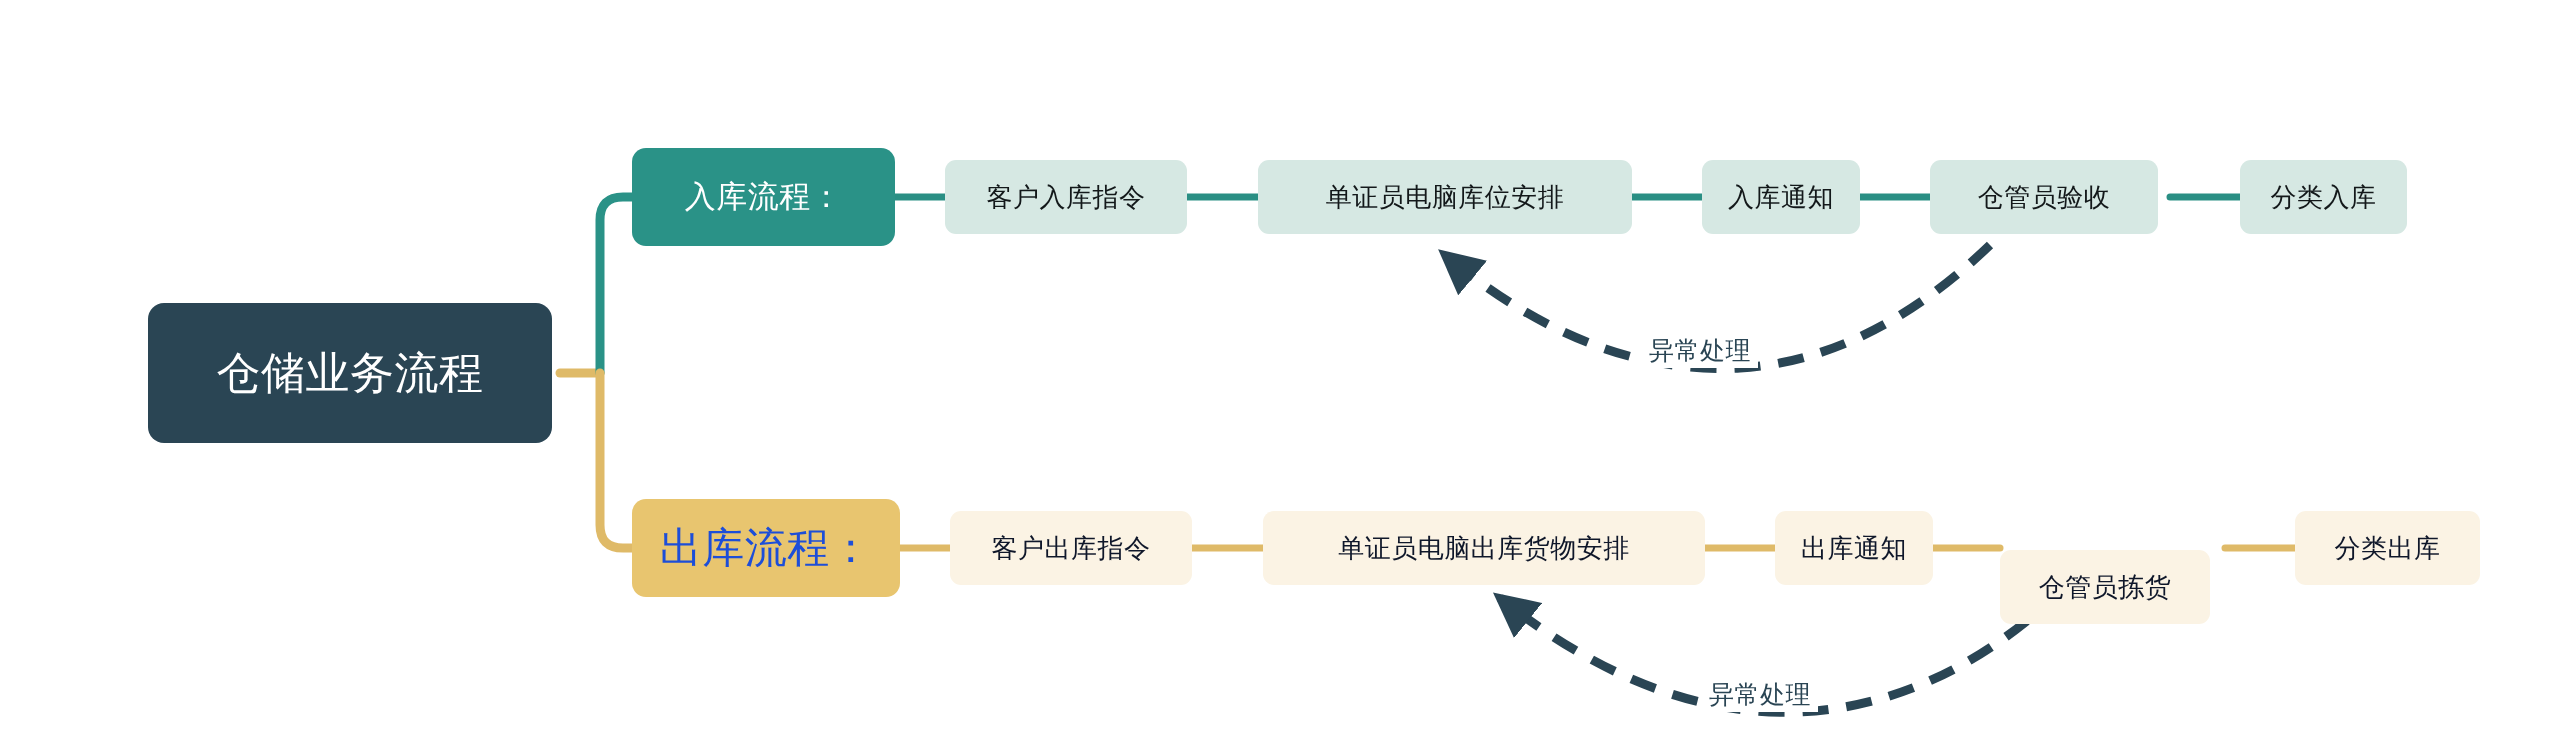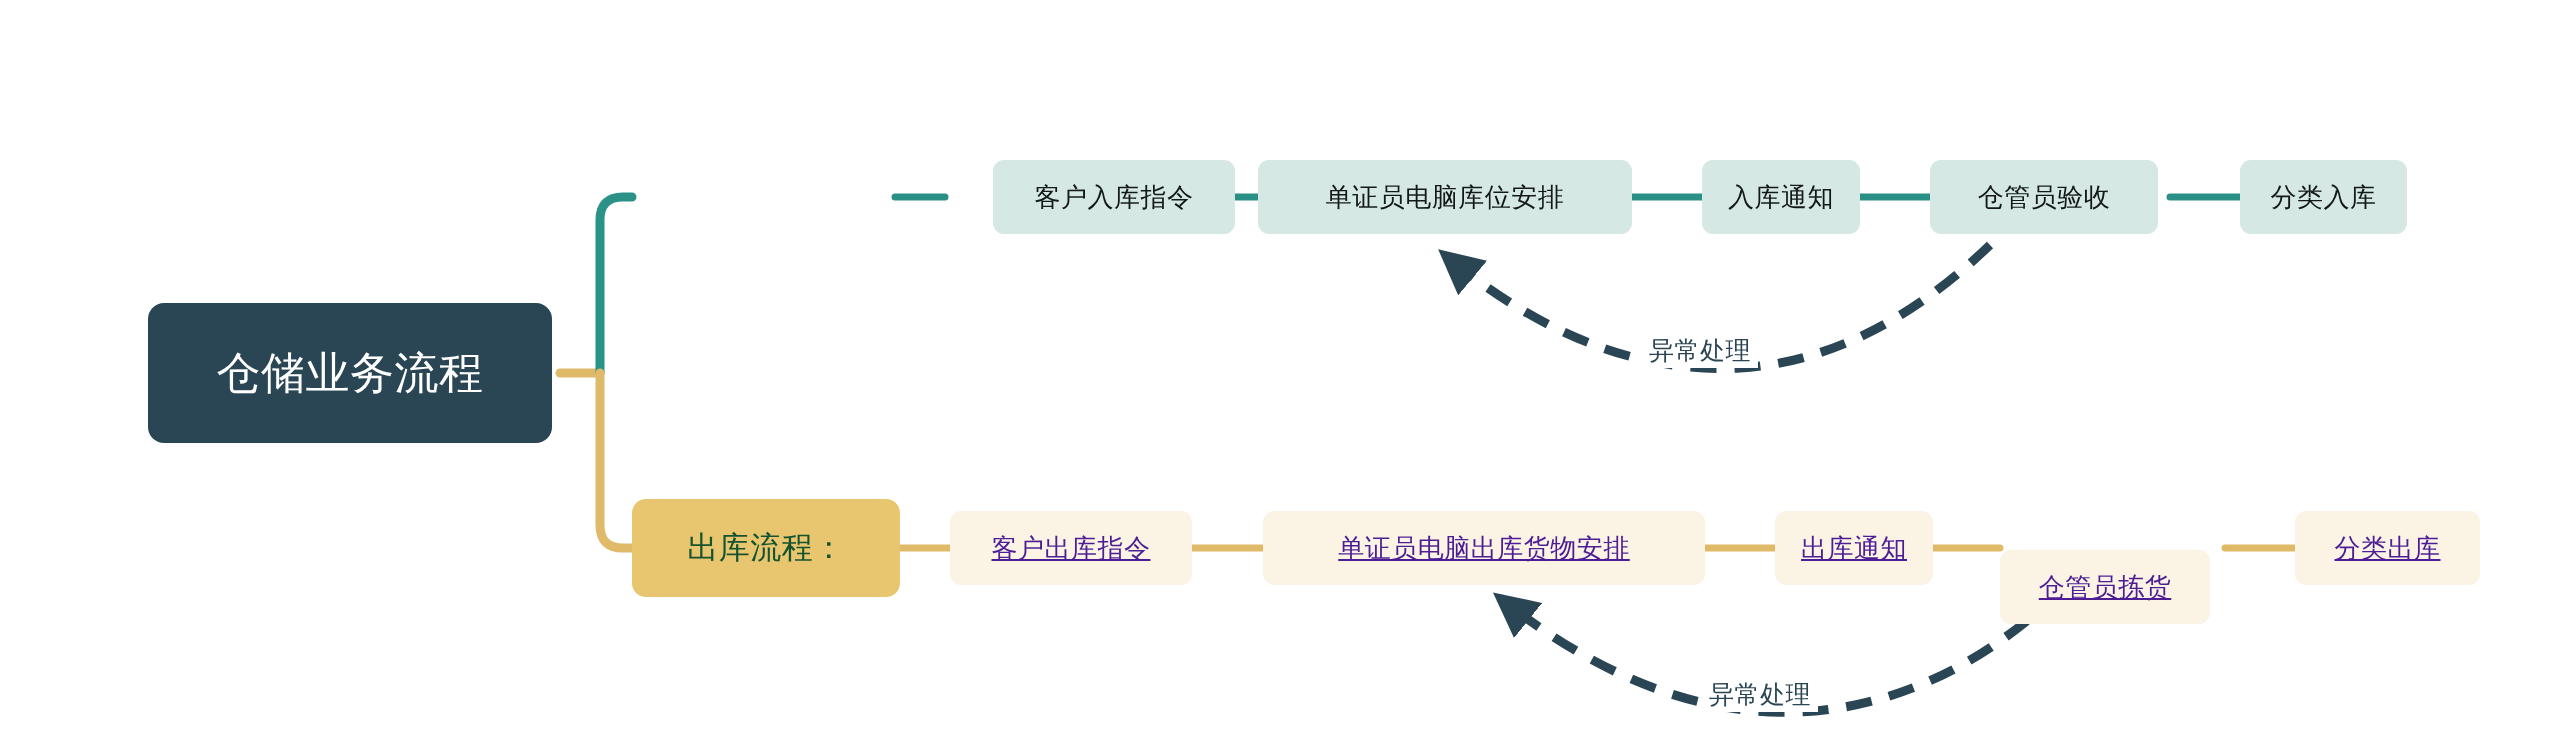--- a/index.html
+++ b/index.html
@@ -46,37 +46,36 @@
   }
   
   .node.branch-in {
     background: #2a9287;
     color: #ffffff;
     border-radius: 14px;
     font-size: 31px;
   }
   .node.branch-out {
     background: #e8c56f;
-    color: #14532d;
+    color: #1d4ed8;
     border-radius: 14px;
-    font-size: 31px;
+    font-size: 42px;
   }
   
   .node.leaf-in {
     background: #d6e8e3;
     color: #13181a;
     border-radius: 11px;
     font-size: 26px;
   }
   .node.leaf-out {
     background: #fbf3e4;
-    color: #4c1d95;
+    color: #0f172a;
     border-radius: 11px;
     font-size: 26px;
-    text-decoration: underline;
   }
   .ex-label {
     position: absolute;
     font-size: 25px;
     color: #2a4554;
     white-space: nowrap;
     background: #ffffff;
     padding: 1px 7px;
     letter-spacing: 0.5px;
   }
@@ -117,22 +116,25 @@
 
     <path d="M 1990 245 Q 1870 360 1740 368 Q 1590 376 1445 255" stroke="#2a4554" stroke-width="9" fill="none" stroke-dasharray="26 18" stroke-linecap="butt" marker-end="url(#arrowInbound)"></path>
 
     <path d="M 2060 592 Q 1940 705 1800 712 Q 1650 718 1500 598" stroke="#2a4554" stroke-width="9" fill="none" stroke-dasharray="26 18" stroke-linecap="butt" marker-end="url(#arrowOutbound)"></path>
   </svg>
 
   <div class="node root" style="left:148px; top:303px; width:404px; height:140px;">
     <span>仓储业务流程</span>
   </div>
 
+  <div class="node branch-in" style="left:632px; top:148px; width:263px; height:98px;">
+    <span>入库流程：</span>
+  </div>
 
-  <div class="node leaf-in" style="left:945px; top:160px; width:242px; height:74px;margin-left:48px;">
+  <div class="node leaf-in" style="left:945px; top:160px; width:242px; height:74px;">
     <span>客户入库指令</span>
   </div>
 
   <div class="node leaf-in" style="left:1258px; top:160px; width:374px; height:74px;">
     <span>单证员电脑库位安排</span>
   </div>
 
   <div class="node leaf-in" style="left:1702px; top:160px; width:158px; height:74px;">
     <span>入库通知</span>
   </div>

